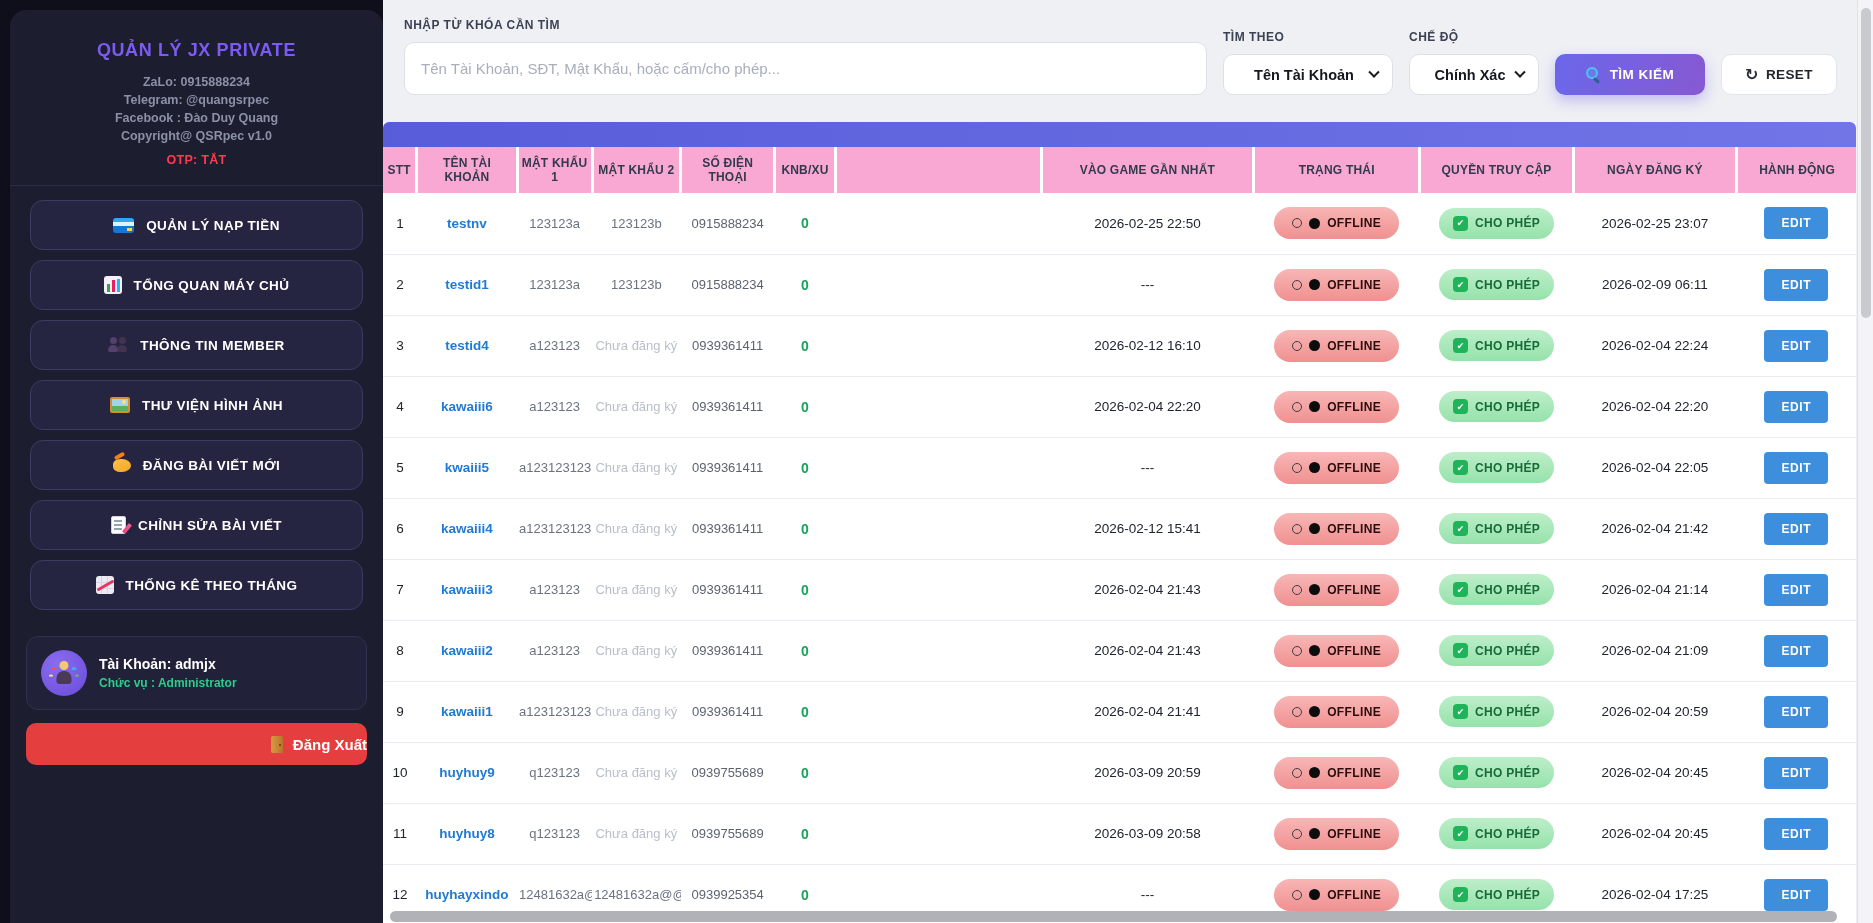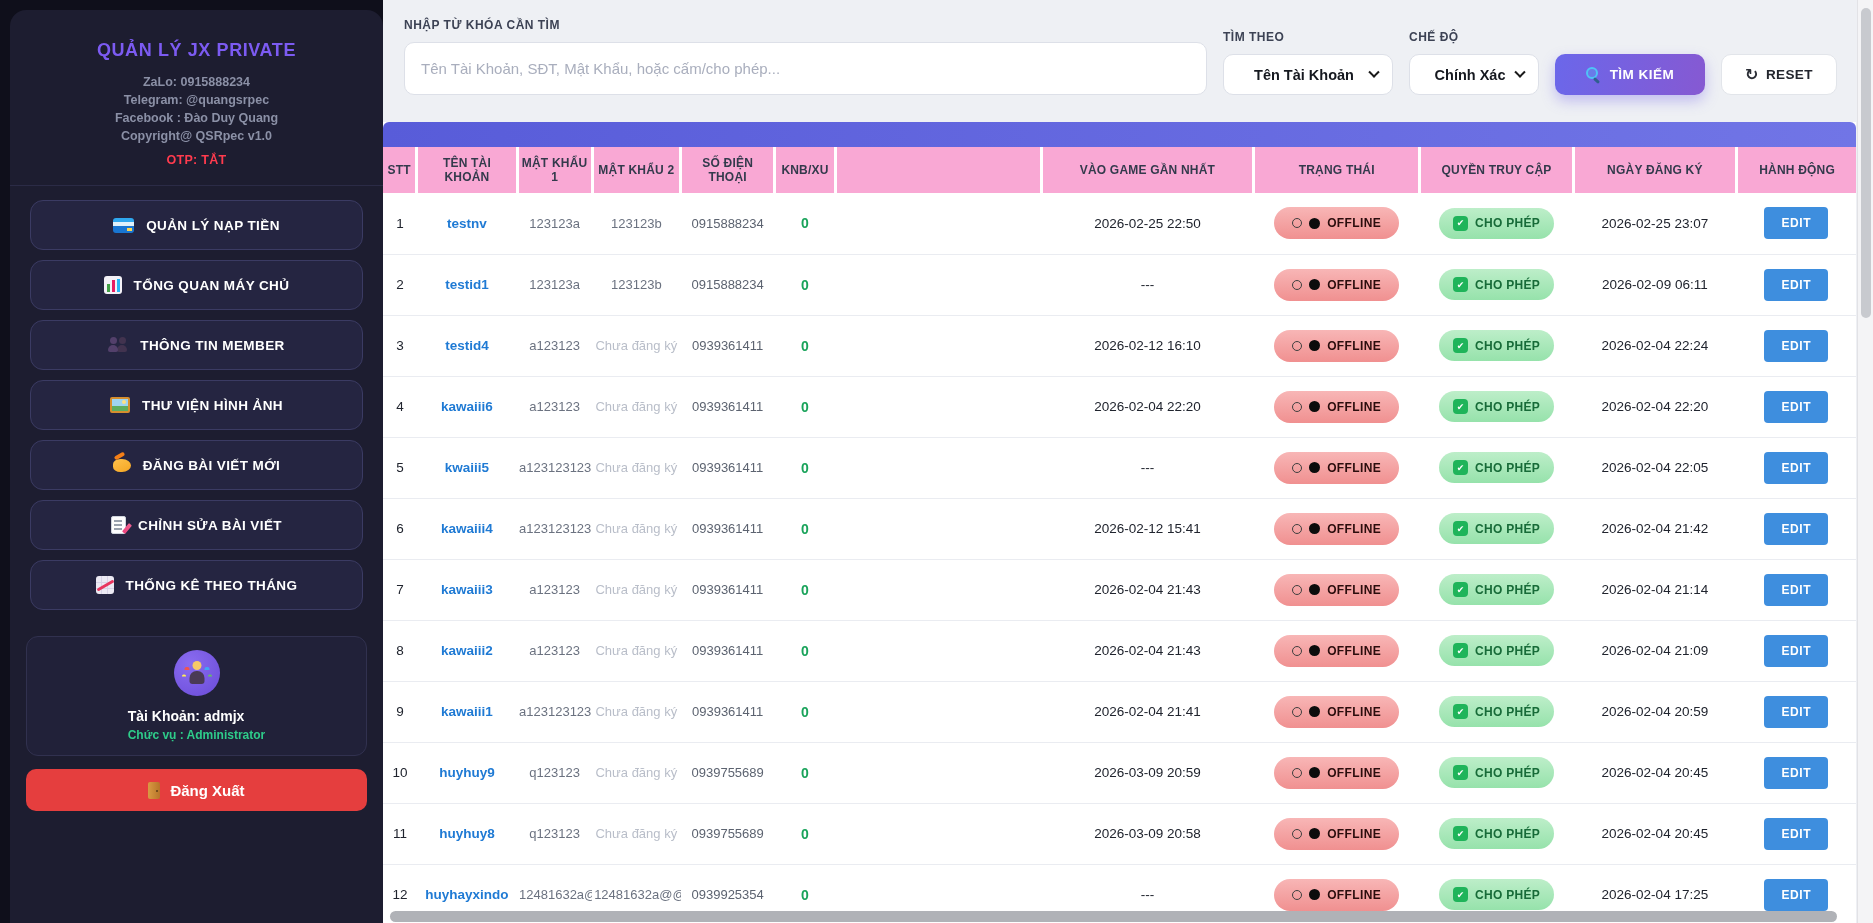--- a/index.html
+++ b/index.html
@@ -12,26 +12,26 @@
     background:#1d1d30; border-radius:16px 16px 0 0; }
   .side-head { padding:30px 10px 18px; text-align:center; border-bottom:1px solid #2b2b46; }
   .brand { font-size:18px; font-weight:bold; color:#7c5bf2; letter-spacing:.6px; margin-bottom:12px; }
   .contact-line { font-size:12.5px; color:#8b90a6; font-weight:bold; line-height:18px; }
   .otp { margin-top:8px; font-size:12.5px; font-weight:bold; color:#ff3b4e; letter-spacing:.3px; }
   .menu { padding:14px 20px 0; }
   .menu-item { height:50px; margin-bottom:10px; background:#252541; border:1px solid #3b3b63;
     border-radius:13px; display:flex; align-items:center; justify-content:center; gap:12px;
     color:#fff; font-size:13.5px; font-weight:bold; letter-spacing:.4px; cursor:pointer; }
   .account-card { margin:26px 16px 0; background:#212139; border:1px solid #31314f;
-    border-radius:12px; padding:13px 14px; display:flex; align-items:center; gap:12px;flex-direction:column; }
+    border-radius:12px; padding:13px 14px; display:flex; align-items:center; gap:12px; }
   .acc-name { font-size:14px; font-weight:bold; color:#fff; margin-bottom:4px; }
   .acc-role { font-size:12px; font-weight:bold; color:#2ecc8a; }
   .logout-btn { margin:13px 16px 0; height:42px; background:#e53e3e; border:none; width:calc(100% - 32px);
     border-radius:10px; color:#fff; font-size:15px; font-weight:bold; display:flex;
-    align-items:center; justify-content:center; gap:10px; cursor:pointer;
+    align-items:center; justify-content:flex-end; gap:10px; cursor:pointer;
     font-family:"Liberation Sans","DejaVu Sans",sans-serif; }
 
   
   .mi { width:20px; height:20px; position:relative; flex:none; display:inline-block; }
   .ic-credit-card-icon { height:15px; width:21px; border-radius:3px; align-self:center;
     background:linear-gradient(180deg,#2fa8ef 0 28%,#dff1fb 28% 55%,#1976d2 55%); }
   .ic-credit-card-icon::after { content:""; position:absolute; right:2px; bottom:2px; width:5px; height:3px; background:#ffd54f; }
   .ic-bar-chart-icon { width:18px; height:18px; border-radius:3px;
     background:linear-gradient(#29b6f6,#29b6f6) no-repeat 13px 3px / 3px 13px, #f4f2f8; }
   .ic-bar-chart-icon::before { content:""; position:absolute; left:3px; bottom:2px; width:3px; height:8px; background:#43a047; }

